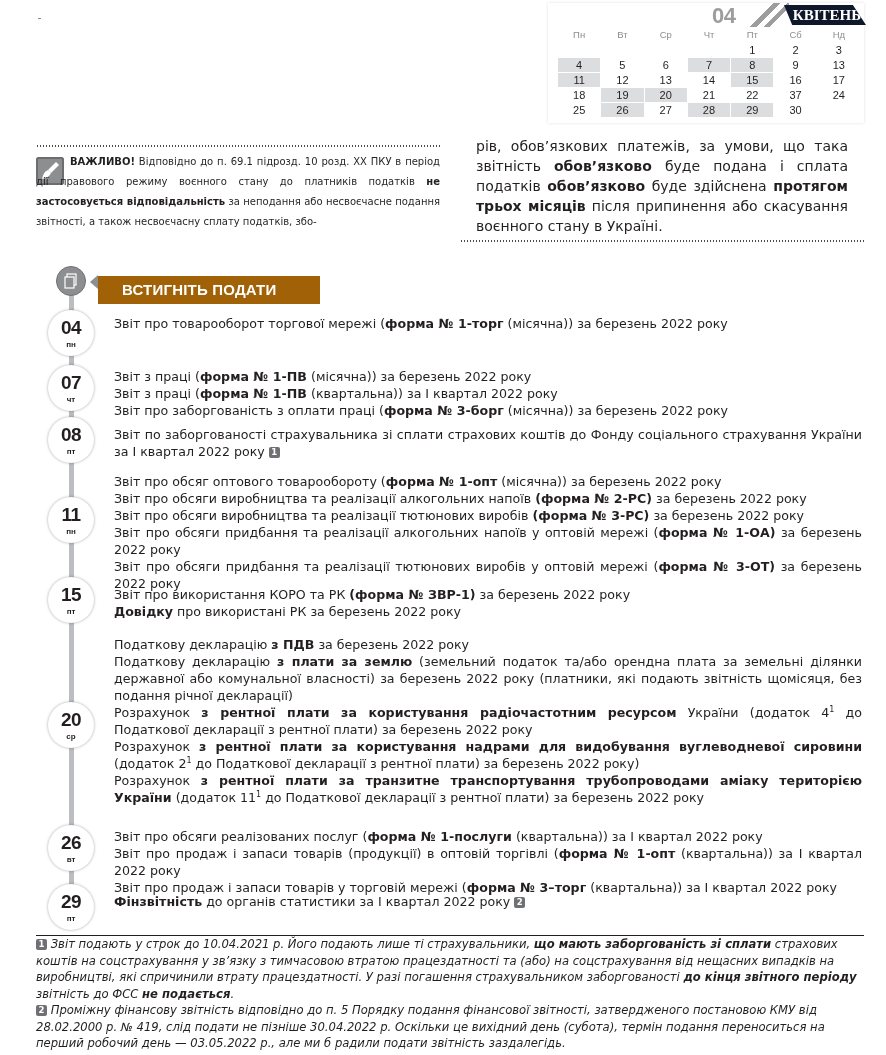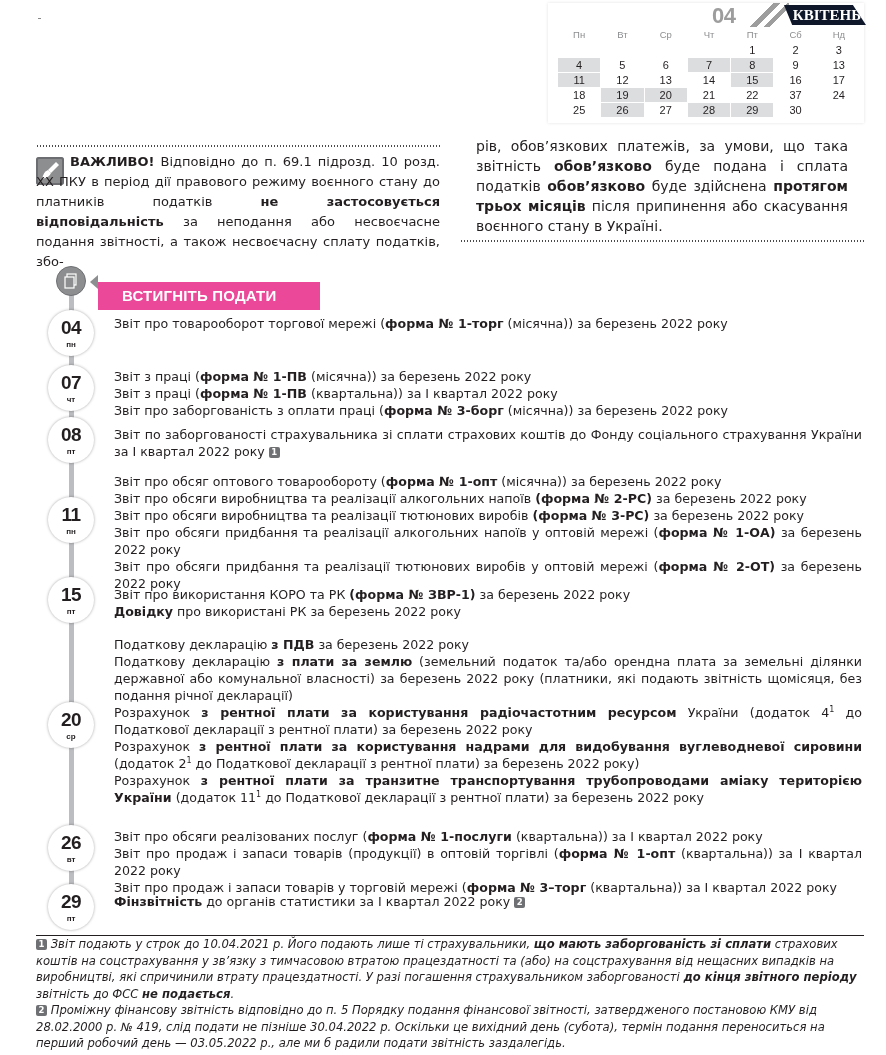--- a/index.html
+++ b/index.html
@@ -16,33 +16,33 @@
   .cal-slash { position: absolute; left: 197px; top: 0; width: 44px; height: 24px;
                background: linear-gradient(135deg, transparent 42%, #9d9d9e 42%, #9d9d9e 52%, transparent 52%, transparent 62%, #9d9d9e 62%, #9d9d9e 72%, transparent 72%); }
   .cal-grid { position: absolute; left: 10px; top: 24px; width: 302px; display: grid;
               grid-template-columns: repeat(7, 1fr); column-gap: 1px; row-gap: 1px; }
   .cal-grid .dn { font-family: "Liberation Sans", sans-serif; font-size: 9.5px; color: #8d8e90; text-align: center; height: 15px; line-height: 15px; }
   .cal-grid .d { font-family: "Liberation Sans", sans-serif; font-size: 11px; text-align: center; height: 14px; line-height: 14px; color: #231f20; }
   .cal-grid .d.hl { background: #dcdddf; }
 
   .dots { position: absolute; height: 2px; background-image: radial-gradient(circle, #4a4a4a 0.8px, transparent 1px);
           background-size: 3px 2px; }
-  .important { position: absolute; left: 36px; top: 152px; width: 404px; font-size: 13px; line-height: 20px; }
+  .important { position: absolute; left: 36px; top: 152px; width: 404px; font-size: 10px; line-height: 20px; }
   .imp-icon { position: absolute; left: 36px; top: 157px; width: 28px; height: 28px; background: #8d8e90;
               border-radius: 3px; box-shadow: inset 0 0 0 2px #6c6d70; }
   .imp-icon svg { width: 28px; height: 28px; }
   .imp-text { text-indent: 34px; text-align: justify; }
   .imp-right { position: absolute; left: 476px; top: 136px; width: 372px; font-size: 14px; line-height: 20px; text-align: justify; }
   b { font-weight: bold; }
 
   .section-head { position: absolute; left: 56px; top: 266px; height: 30px; }
   .sh-circle { position: absolute; left: 0; top: 0; width: 28px; height: 28px; border-radius: 50%;
                background: #8d8e90; border: 1px solid #6f7073; }
   .sh-circle svg { position: absolute; left: 5px; top: 5px; }
-  .sh-tab { position: absolute; left: 42px; top: 16px; width: 222px; height: 28px; background: #ec4899;
+  .sh-tab { position: absolute; left: 42px; top: 10px; width: 222px; height: 28px; background: #a16207;
             color: #fff; font-family: "Liberation Sans", sans-serif; font-weight: bold; font-size: 15px; line-height: 28px;
             padding-left: 24px; box-sizing: border-box; letter-spacing: 0.2px; }
   .sh-arrow { position: absolute; left: 34px; top: 9px; width: 0; height: 0;
               border-top: 7px solid transparent; border-bottom: 7px solid transparent; border-right: 8px solid #8d8e90; }
 
   .timeline { position: absolute; left: 69px; top: 295px; width: 5px; height: 620px; background: #bcbdc0; }
   .day { position: absolute; left: 48px; width: 46px; height: 46px; border-radius: 50%; background: #fff;
          box-shadow: 0 0 3px rgba(0,0,0,0.35); text-align: center; }
   .day .num { font-family: "Liberation Sans", sans-serif; font-weight: bold; font-size: 19px; line-height: 19px;
               margin-top: 8px; letter-spacing: -0.5px; color: #231f20; }
@@ -164,21 +164,21 @@
     </div>
     <div class="day" style="top: 497px;">
       <div class="num">11</div>
       <div class="wd">пн</div>
     </div>
     <div class="entries" style="top: 473px;">
       <p>Звіт про обсяг оптового товарообороту (<b>форма № 1-опт</b> (місячна)) за березень 2022 року</p>
       <p>Звіт про обсяги виробництва та реалізації алкогольних напоїв <b>(форма № 2-РС)</b> за березень 2022 року</p>
       <p>Звіт про обсяги виробництва та реалізації тютюнових виробів <b>(форма № 3-РС)</b> за березень 2022 року</p>
       <p>Звіт про обсяги придбання та реалізації алкогольних напоїв у оптовій мережі (<b>форма № 1-ОА)</b> за березень 2022 року</p>
-      <p>Звіт про обсяги придбання та реалізації тютюнових виробів у оптовій мережі (<b>форма № 2-ОТ)</b> за березень 2022 року</p>
+      <p>Звіт про обсяги придбання та реалізації тютюнових виробів у оптовій мережі (<b>форма № 3-ОТ)</b> за березень 2022 року</p>
     </div>
     <div class="day" style="top: 577px;">
       <div class="num">15</div>
       <div class="wd">пт</div>
     </div>
     <div class="entries" style="top: 586px;">
       <p>Звіт про використання КОРО та РК <b>(форма № ЗВР-1)</b> за березень 2022 року</p>
       <p><b>Довідку</b> про використані РК за березень 2022 року</p>
     </div>
     <div class="day" style="top: 702px;">

